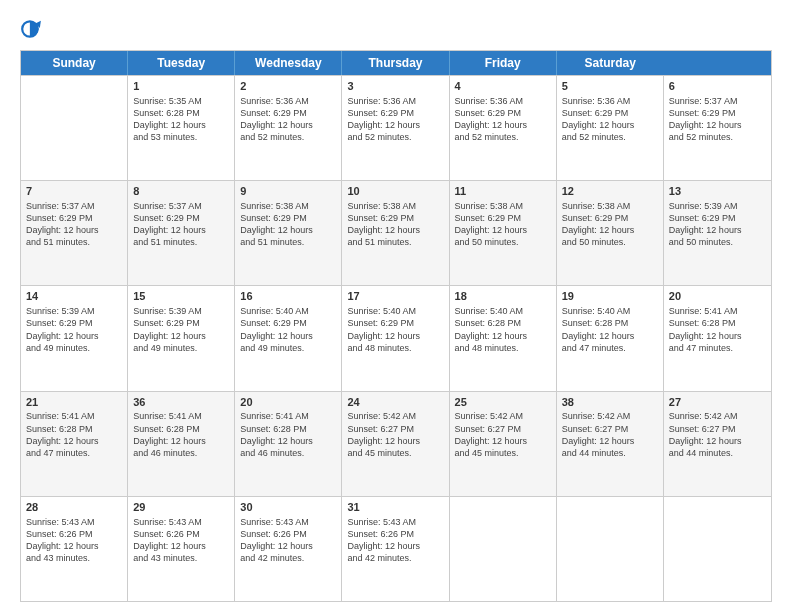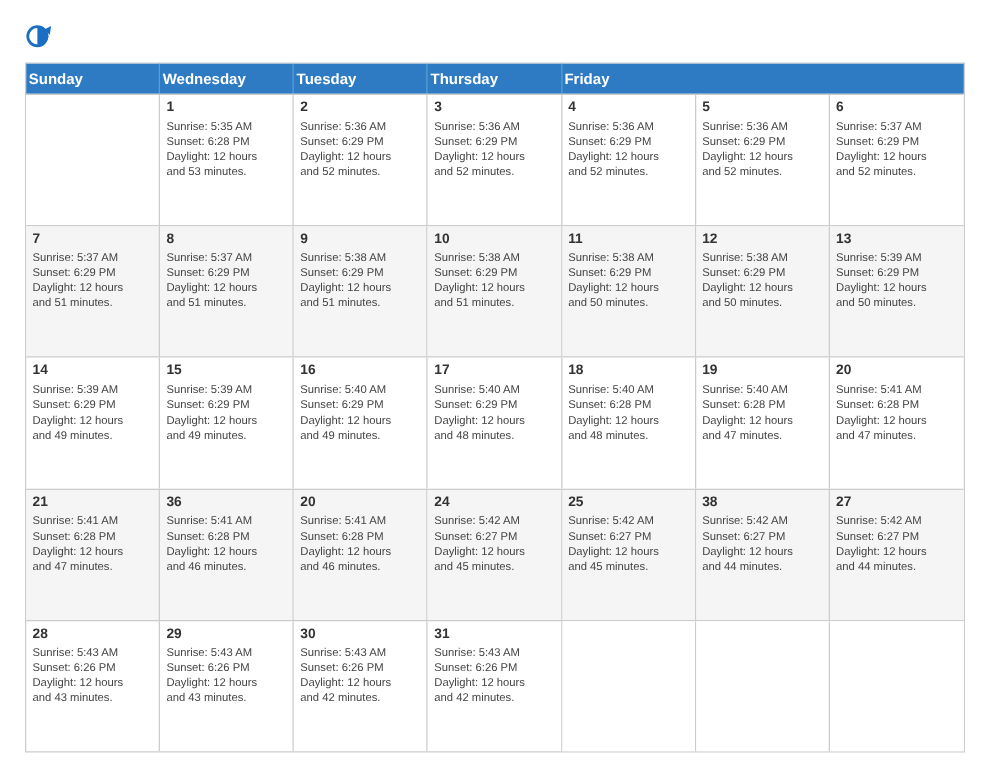--- a/index.html
+++ b/index.html
@@ -64,20 +64,21 @@
     }
     .cal-header-row {
       display: grid;
       grid-template-columns: repeat(7, 1fr);
       background: #2e7bc4;
     }
     .cal-header-cell {
       color: #fff;
       font-size: 12px;
       font-weight: bold;
+      text-align: center;
       padding: 5px 2px;
       border-right: 1px solid #5a9fd4;
     }
     .cal-header-cell:last-child { border-right: none; }
     .cal-body {
       display: flex;
       flex-direction: column;
       flex: 1;
     }
     .cal-row {
@@ -133,24 +134,25 @@
     </div>
     <div class="title-area">
       <div class="month-title"></div>
       <div class="subtitle"></div>
     </div>
   </div>
 
   <div class="calendar">
     <div class="cal-header-row">
     <div class="cal-header-cell">Sunday</div>
+        <div class="cal-header-cell">Tuesday</div>
         <div class="cal-header-cell">Wednesday</div>
-        <div class="cal-header-cell">Tuesday</div>
         <div class="cal-header-cell">Thursday</div>
         <div class="cal-header-cell">Friday</div>
+        <div class="cal-header-cell">Saturday</div>
       </div>
     <div class="cal-body">
     <div class="cal-row">
           <div class="cal-cell empty"></div>
           <div class="cal-cell">
             <span class="day-num">1</span>
             <span class="info-line">Sunrise: 5:35 AM</span>
             <span class="info-line">Sunset: 6:28 PM</span>
             <span class="info-line">Daylight: 12 hours</span>
             <span class="info-line">and 53 minutes.</span>

